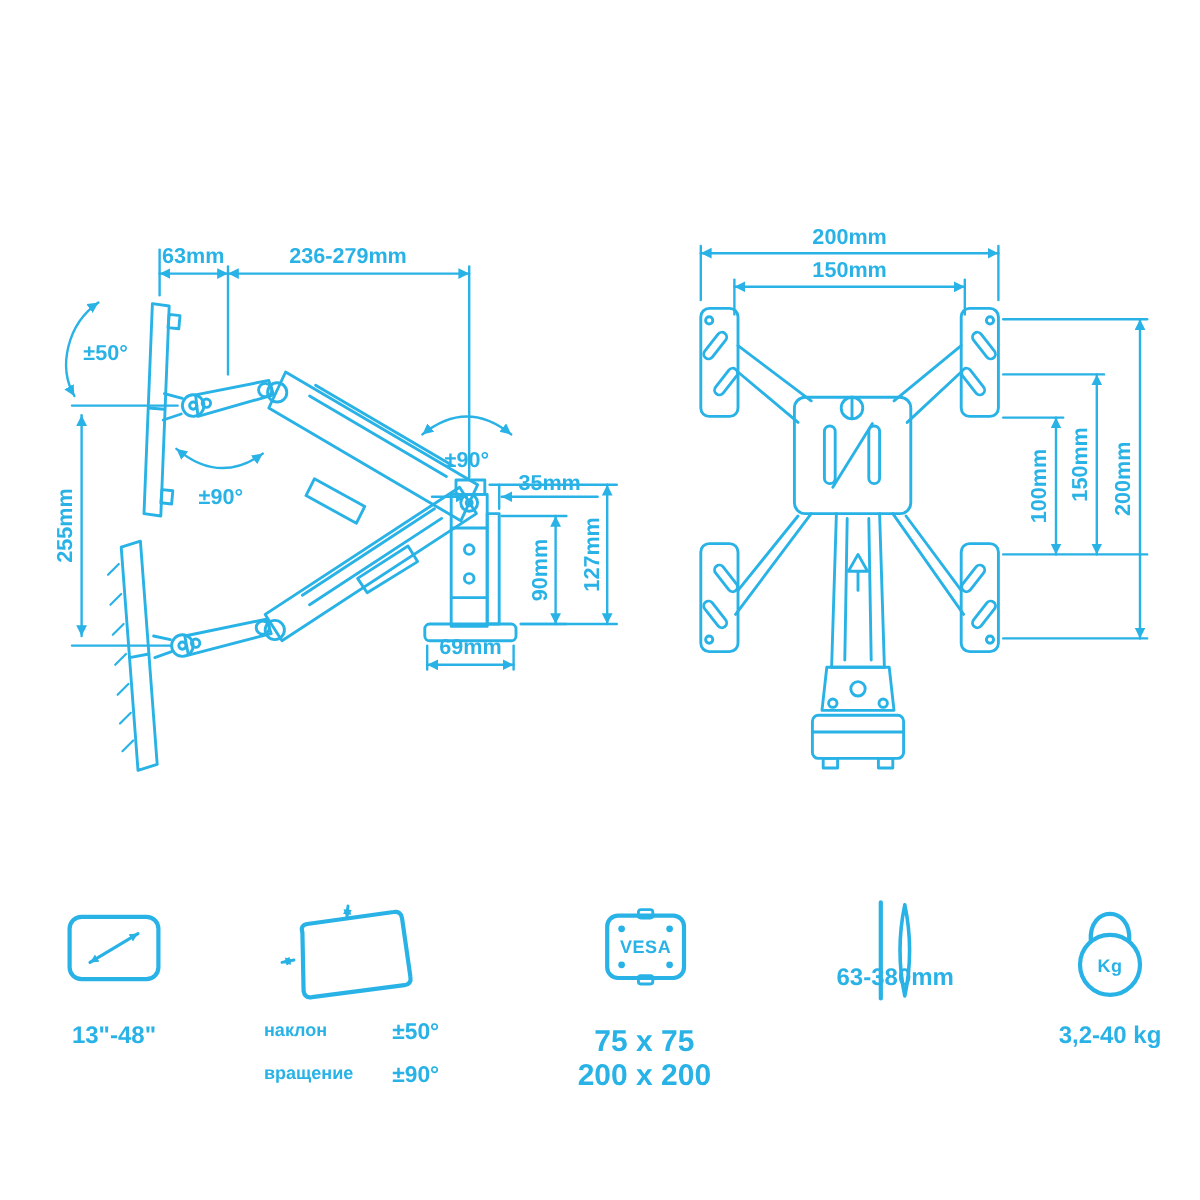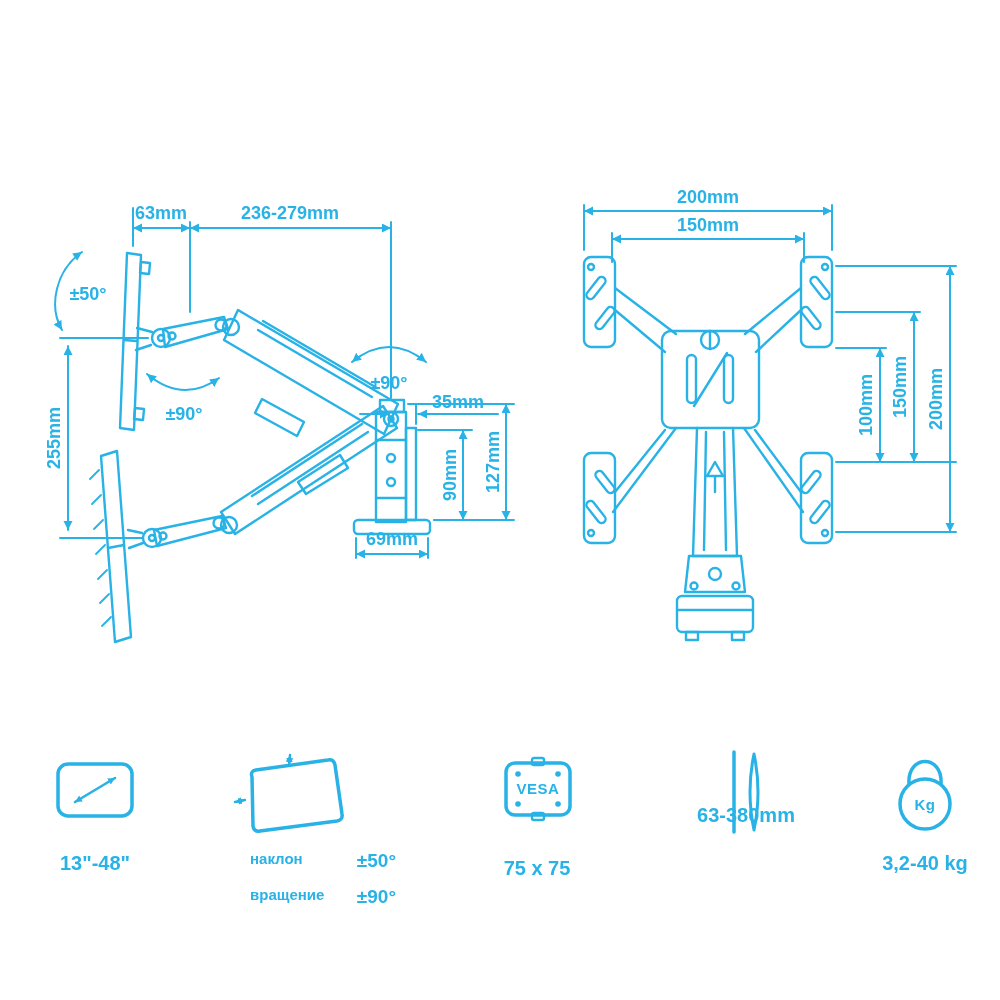--- a/index.html
+++ b/index.html
@@ -12,22 +12,22 @@
   .lnthin { fill: none; stroke: var(--accent); stroke-width: 1.8; stroke-linecap: round; }
   .dim  { fill: none; stroke: var(--accent); stroke-width: 2; stroke-linecap: round; }
   .mk   { fill: var(--accent); }
   svg text { fill: var(--accent); font-family: "Liberation Sans", sans-serif; font-weight: bold; }
   .dimlabel { font-size: 18px; }
   .iconlabel { font-size: 15px; letter-spacing: .5px; }
 
   
   .spec-abs { position: absolute; }
   .spec-label { position: absolute; color: var(--accent); font-weight: bold; font-size: 20px; text-align: center; }
-  .vesa-sizes { position: absolute; color: var(--accent); font-weight: bold; font-size: 20px; text-align: center; line-height: 28px; }
-  .rot-rows { position: absolute; width: 146px; margin-left: 30px; }
+  .vesa-sizes { position: absolute; color: var(--accent); font-weight: bold; font-size: 25px; text-align: center; line-height: 28px; }
+  .rot-rows { position: absolute; width: 146px; }
   .rot-row { display: flex; justify-content: space-between; align-items: flex-start; margin-bottom: 14px; }
   .rot-name { color: var(--accent); font-weight: bold; font-size: 15px; max-width: 88px; line-height: 18px; }
   .rot-val  { color: var(--accent); font-weight: bold; font-size: 19px; }
 </style>
 </head>
 <body>
 
 <div class="canvas">
 
   <svg width="1000" height="700" viewBox="0 0 1000 700" style="position:absolute;left:0;top:0">
@@ -233,20 +233,21 @@
     <rect x="33" y="57" width="12" height="7" rx="2" class="ln" style="stroke-width:2.4"></rect>
     <rect x="7" y="7" width="64" height="52" rx="9" class="ln" style="stroke-width:3.5"></rect>
     <circle cx="19" cy="18" r="2.8" class="mk"></circle>
     <circle cx="59" cy="18" r="2.8" class="mk"></circle>
     <circle cx="19" cy="48" r="2.8" class="mk"></circle>
     <circle cx="59" cy="48" r="2.8" class="mk"></circle>
     <text class="iconlabel" x="39" y="38" text-anchor="middle">VESA</text>
   </svg>
   <div class="vesa-sizes" style="left:462px;top:854px;width:150px">
     <div>75 x 75</div>
+    <div>200 x 200</div>
   </div>
 
   <svg class="spec-abs" style="left:724px;top:748px" width="44" height="88" viewBox="0 0 44 88">
     <path d="M10,4 L10,84" class="ln" style="stroke-width:3.5"></path>
     <path d="M30,6 Q38,44 30,82 Q22,44 30,6 Z" class="ln" style="stroke-width:3"></path>
   </svg>
   <div class="spec-label" style="left:676px;top:804px;width:140px">63-380mm</div>
 
   <svg class="spec-abs" style="left:885px;top:746px" width="80" height="88" viewBox="0 0 80 88">
     <path d="M24,38 C22,8 58,8 56,38" class="ln" style="stroke-width:3.5"></path>

